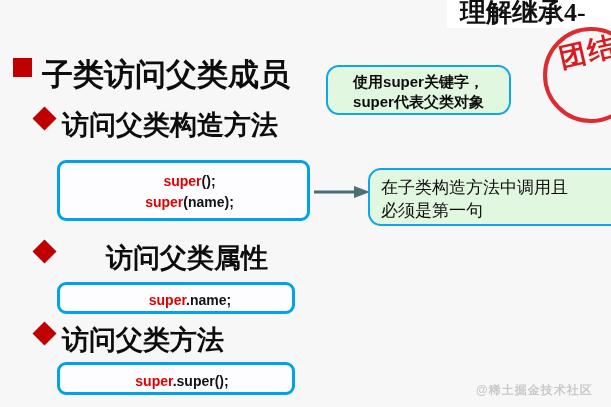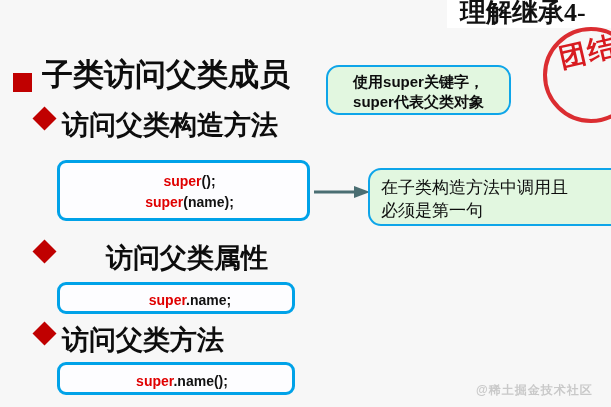--- a/index.html
+++ b/index.html
@@ -71,21 +71,21 @@
     transform-origin: left top;
     line-height: 30px;
   }
 
   
   .h1-row {
     position: absolute;
     left: 13px;
     top: 58px;
     display: flex;
-    align-items: flex-end;
+    align-items: flex-start;
   }
   .sq-bullet {
     width: 19px;
     height: 19px;
     background: #c00000;
     margin-right: 10px;
     flex: 0 0 auto;
   }
   .h1-text {
     font-family: "Liberation Serif", "DejaVu Serif", serif;
@@ -250,21 +250,21 @@
     </div>
   </div>
 
   <div class="h2-row" id="h2-meth">
     <span class="dia-bullet"></span>
     <span class="h2-text">访问父类方法</span>
   </div>
 
   <div class="code-box" id="code-meth">
     <div class="code-line">
-      <span class="kw">super</span><span>.name();</span>
+      <span class="kw">super</span><span>.super();</span>
     </div>
   </div>
 
   <div class="callout" id="callout-super">
     <div class="callout-text">使用super关键字，</div>
     <div class="callout-text">super代表父类对象</div>
   </div>
 
   <svg class="arrow" viewBox="0 0 56 14" xmlns="http://www.w3.org/2000/svg">
     <line x1="0" y1="7" x2="42" y2="7" stroke="#4a6e72" stroke-width="3"></line>

